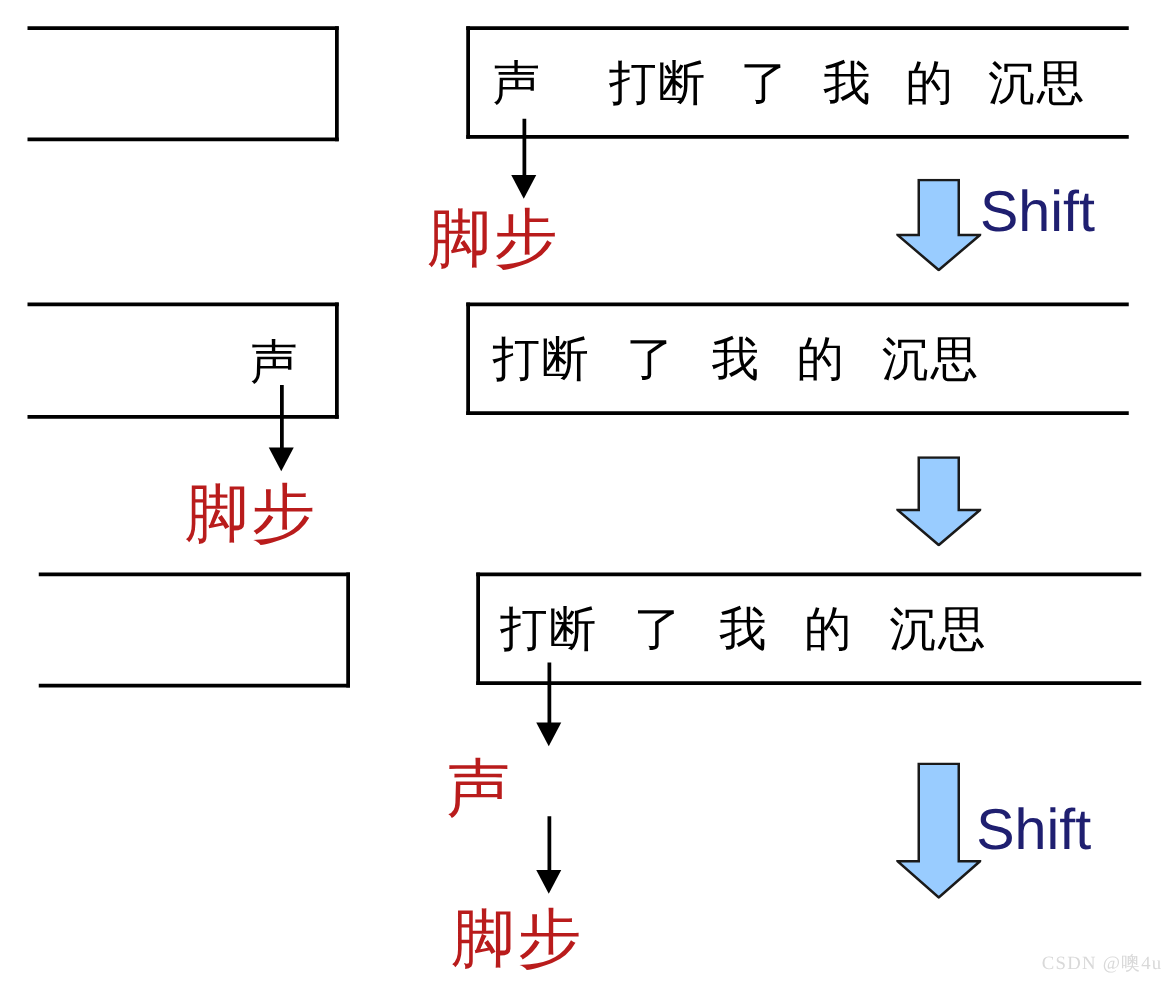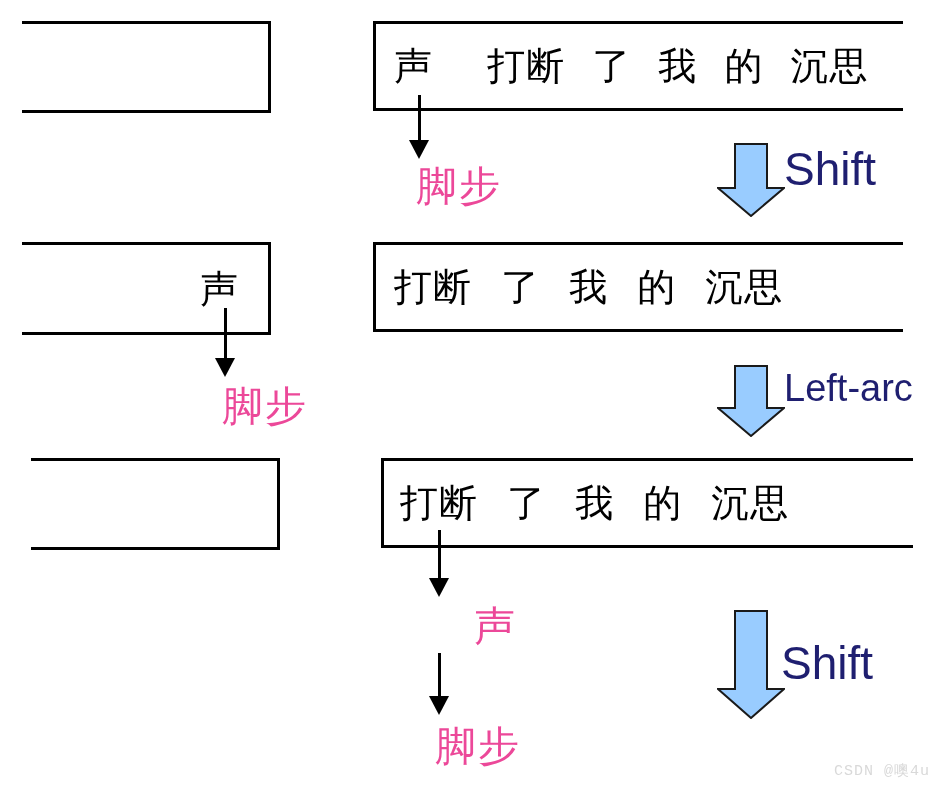--- a/index.html
+++ b/index.html
@@ -40,38 +40,38 @@
     position:absolute;font-size:38px;color:#000;line-height:1;
     top:50%;transform:translateY(-50%);
   }
   .dep-line{position:absolute;width:3px;background:var(--dep-arrow);}
   .dep-head{
     position:absolute;width:0;height:0;
     border-left:10px solid transparent;border-right:10px solid transparent;
     border-top:19px solid var(--dep-arrow);
   }
   .dep-word{
-    position:absolute;width:160px;text-align:right;
-    font-size:41px;color:#ec4899;line-height:1;letter-spacing:2px;
+    position:absolute;width:160px;text-align:left;
+    font-size:51px;color:#b91c1c;line-height:1;letter-spacing:2px;
   }
   .big-arrow{position:absolute;}
   .big-arrow polygon{
     fill:var(--transition-arrow-fill);
     stroke:var(--transition-arrow-border);
     stroke-width:2;stroke-linejoin:miter;
   }
   .action-label{
     position:absolute;font-family:"Liberation Sans", sans-serif;
     font-weight:normal;color:var(--action-label-color);line-height:1;white-space:nowrap;
   }
   .label-lg{font-size:46px;}
   .label-md{font-size:38px;}
   .watermark{
     position:absolute;top:761px;right:11px;
-    font-family:Liberation Mono, monospace;font-size:15px;
+    font-family:Liberation Serif, serif;font-size:15px;
     color:var(--watermark-color);letter-spacing:1px;
   }
 </style>
 </head>
 <body>
 
 <div id="canvas">
 
   <div class="stack-box" style="left:22px;top:21px;width:246px;height:86px;">
     <span class="stack-token" style="right:30px;"></span>
@@ -102,21 +102,20 @@
 
   <div>
     <div class="dep-line" style="left:224px;top:308px;height:52px;"></div>
     <div class="dep-head" style="left:215px;top:358px;"></div>
   </div>
   <div class="dep-word" style="left:148px;top:386px;">脚步</div>
 
   <svg class="big-arrow" style="left:717px;top:365px;" width="68" height="72" viewBox="0 0 68 72">
     <polygon points="18,1 50,1 50,43 67,43 34,71 1,43 18,43"></polygon>
   </svg>
-  <div class="action-label label-md" style="left:784px;top:369px;">Left-arc</div>
 
   <div class="stack-box" style="left:31px;top:458px;width:246px;height:86px;">
     <span class="stack-token" style="right:30px;"></span>
   </div>
 
   <div class="buffer-box" style="left:381px;top:458px;width:529px;height:84px;">
     <span class="buffer-text" style="word-spacing:16px;padding-left:16px;">打断 了 我 的 沉思</span>
   </div>
 
   <div>

